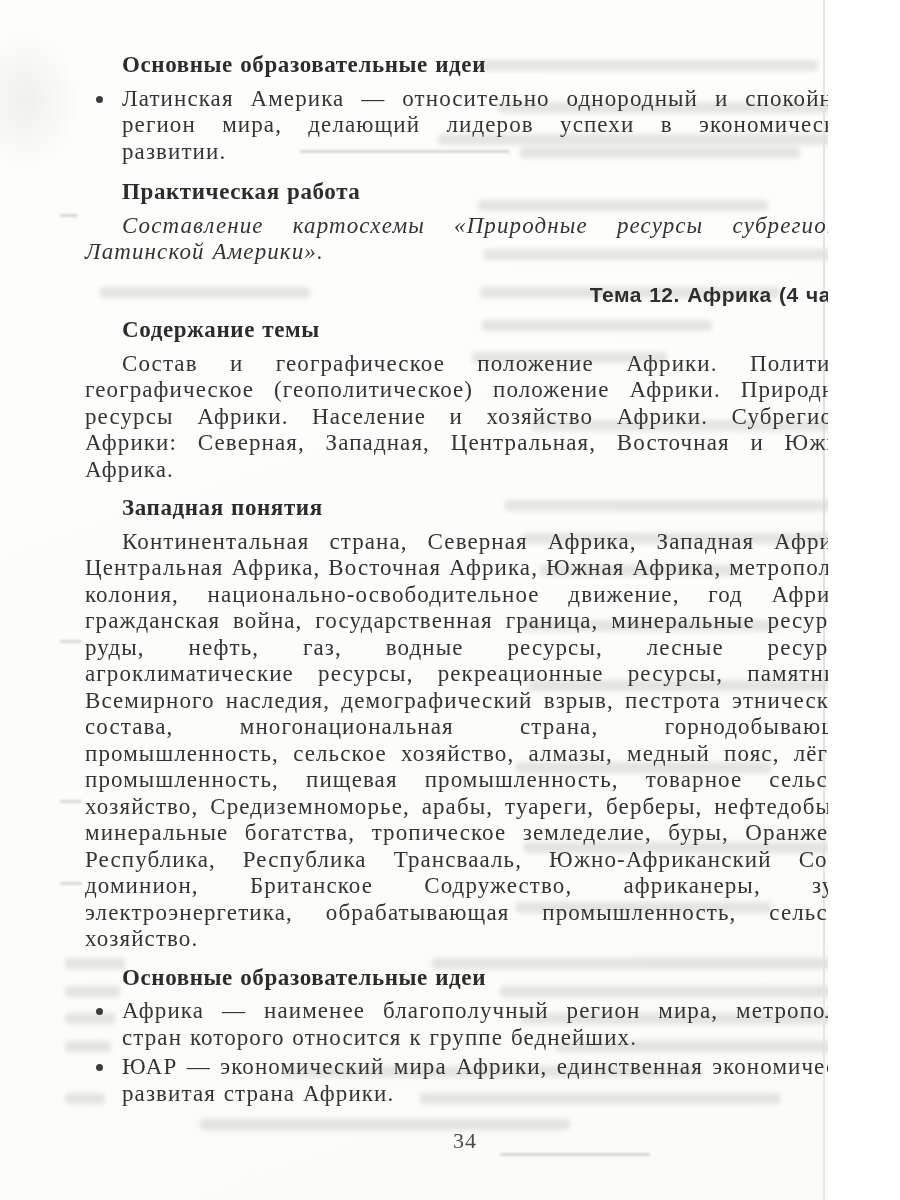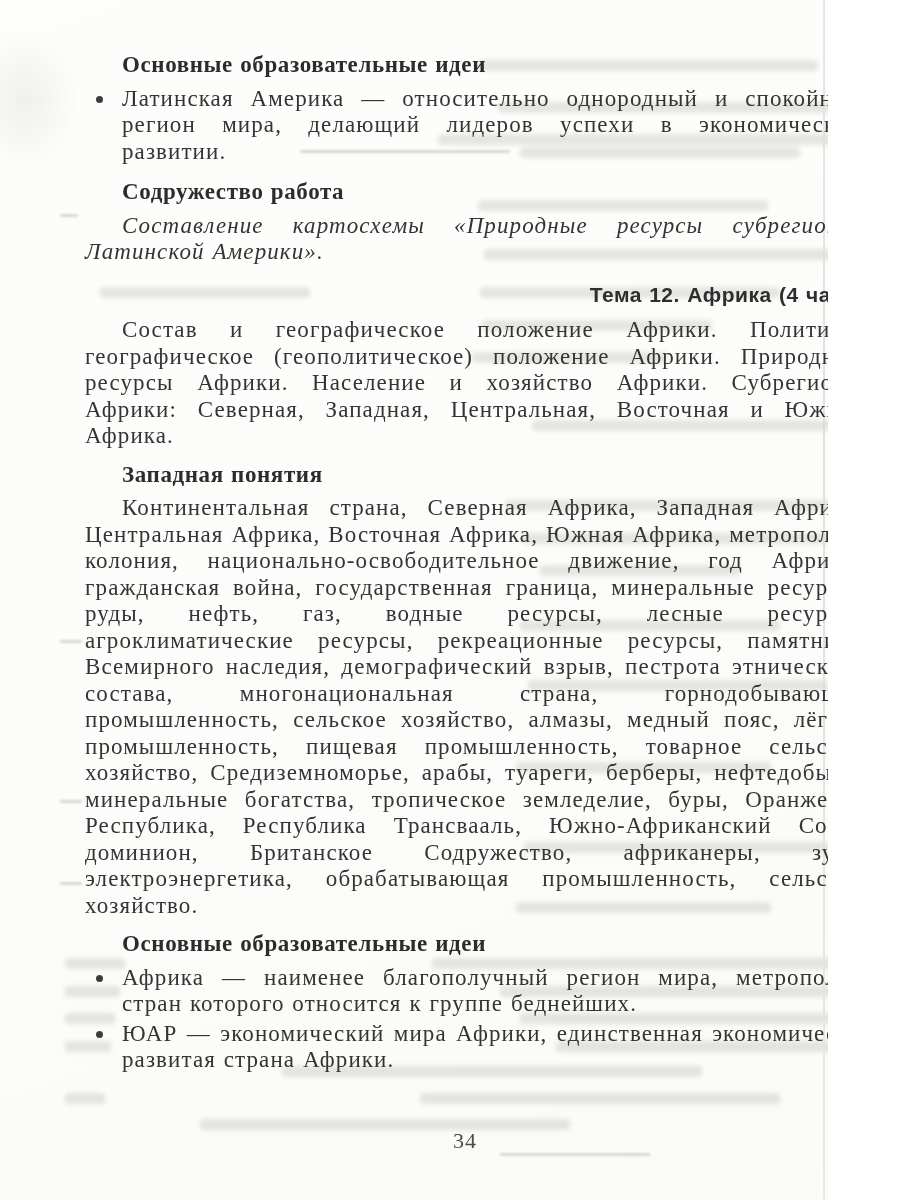--- a/index.html
+++ b/index.html
@@ -160,26 +160,27 @@
 
     <h3 class="h-serif">Основные образовательные идеи</h3>
 
     <ul class="bullets">
       <li class="bullet-item">
         <span class="bullet-dot"></span>
         <span>Латинская Америка — относительно однородный и спокойный регион мира, делающий лидеров успехи в экономическом развитии.</span>
       </li>
     </ul>
 
-    <h3 class="h-serif">Содружество работа</h3>
+    <h3 class="h-serif">Практическая работа</h3>
 
     <p class="para para-italic">Составление картосхемы «Природные ресурсы субрегионов Латинской Америки».</p>
 
     <h2 class="h-sans">Тема 12. Африка (4 часа)</h2>
 
+    <h3 class="h-serif">Содержание темы</h3>
 
     <p class="para">Состав и географическое положение Африки. Политико-географическое (геополитическое) положение Африки. Природные ресурсы Африки. Население и хозяйство Африки. Субрегионы Африки: Северная, Западная, Центральная, Восточная и Южная Африка.</p>
 
     <h3 class="h-serif">Западная понятия</h3>
 
     <p class="para">Континентальная страна, Северная Африка, Западная Африка, Центральная Африка, Восточная Африка, Южная Африка, метрополия, колония, национально-освободительное движение, год Африки, гражданская война, государственная граница, минеральные ресурсы, руды, нефть, газ, водные ресурсы, лесные ресурсы, агроклиматические ресурсы, рекреационные ресурсы, памятники Всемирного наследия, демографический взрыв, пестрота этнического состава, многонациональная страна, горнодобывающая промышленность, сельское хозяйство, алмазы, медный пояс, лёгкая промышленность, пищевая промышленность, товарное сельское хозяйство, Средиземноморье, арабы, туареги, берберы, нефтедобыча, минеральные богатства, тропическое земледелие, буры, Оранжевая Республика, Республика Трансвааль, Южно-Африканский Союз, доминион, Британское Содружество, африканеры, зулу, электроэнергетика, обрабатывающая промышленность, сельское хозяйство.</p>
 
     <h3 class="h-serif">Основные образовательные идеи</h3>
 
     <ul class="bullets">

